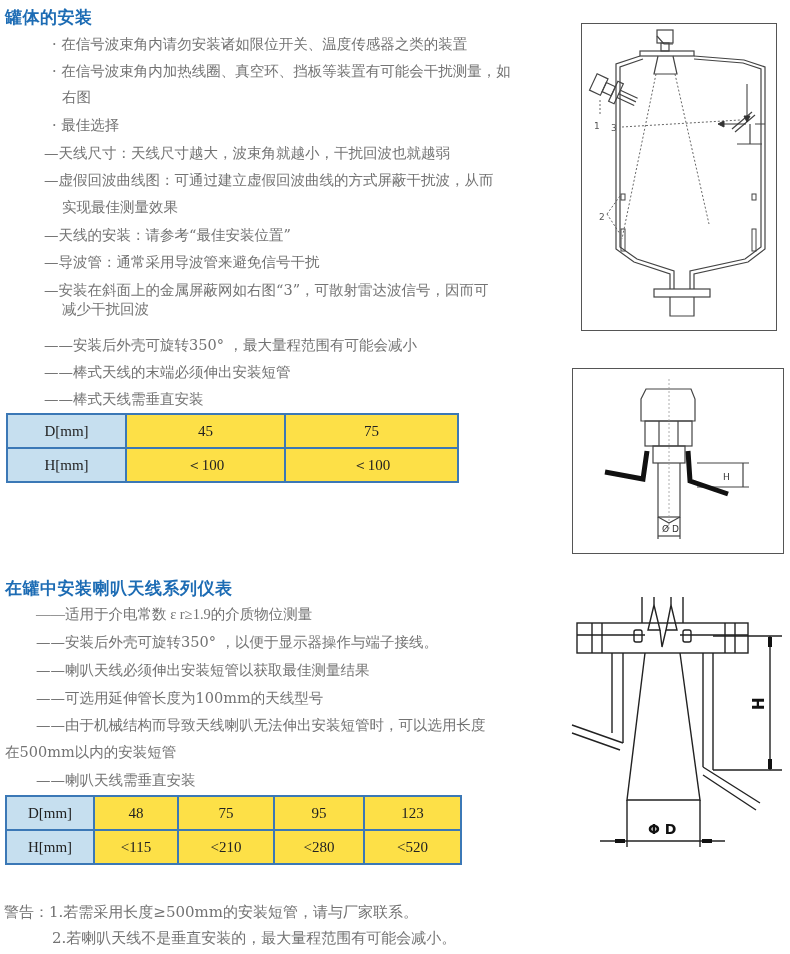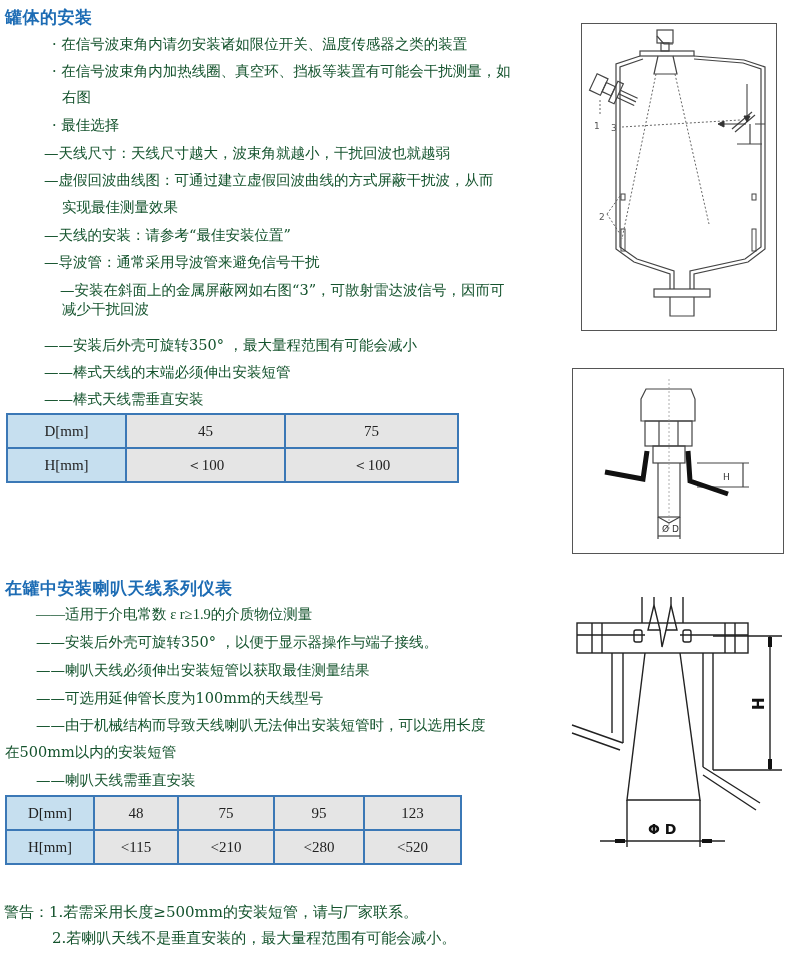--- a/index.html
+++ b/index.html
@@ -1,44 +1,44 @@
 <!DOCTYPE html>
 <html><head>
 <meta charset="utf-8">
 <style>
   html, body { margin:0; padding:0; background:#ffffff; }
   body { width:790px; height:954px; position:relative; overflow:hidden;
          font-family:"DejaVu Serif","Liberation Serif",serif; color:#222; }
   .abs { position:absolute; }
   .title { font-family:"DejaVu Sans","Liberation Sans",sans-serif; font-weight:bold;
            color:#1d6cb4; font-size:17px; letter-spacing:0.5px; white-space:nowrap; }
-  .line { font-size:14.5px; white-space:nowrap; line-height:18px; color:#14532d; }
+  .line { font-size:14.5px; white-space:nowrap; line-height:18px; color:#737373; }
   table.spec { position:absolute; border-collapse:collapse; table-layout:fixed;
                font-family:"Liberation Serif","DejaVu Serif",serif; font-size:15px; color:#222; }
   table.spec td { border:2px solid #3b78b6; text-align:center; padding:0; }
   table.spec td.hd { background:#c6dfef; }
-  table.spec td.cell { background:#e5e5e5; }
+  table.spec td.cell { background:#fde047; }
   .frame { position:absolute; border:1.5px solid #555; background:#fff; box-sizing:border-box; }
   svg text { font-family:"DejaVu Sans","Liberation Sans",sans-serif; }
 </style>
 </head>
 <body>
 
 <div class="abs title" style="left:5px;top:6px;">罐体的安装</div>
 
 <div class="abs line" style="left:52px;top:35px;">· 在信号波束角内请勿安装诸如限位开关、温度传感器之类的装置</div>
 <div class="abs line" style="left:52px;top:62px;">· 在信号波束角内加热线圈、真空环、挡板等装置有可能会干扰测量，如</div>
 <div class="abs line" style="left:62px;top:88px;text-align:center;">右图</div>
 <div class="abs line" style="left:52px;top:116px;">· 最佳选择</div>
 <div class="abs line" style="left:44px;top:144px;">—天线尺寸：天线尺寸越大，波束角就越小，干扰回波也就越弱</div>
 <div class="abs line" style="left:44px;top:171px;">—虚假回波曲线图：可通过建立虚假回波曲线的方式屏蔽干扰波，从而</div>
 <div class="abs line" style="left:62px;top:198px;">实现最佳测量效果</div>
 <div class="abs line" style="left:44px;top:226px;">—天线的安装：请参考“最佳安装位置”</div>
 <div class="abs line" style="left:44px;top:253px;">—导波管：通常采用导波管来避免信号干扰</div>
-<div class="abs line" style="left:60px;top:281px;">—安装在斜面上的金属屏蔽网如右图“3”，可散射雷达波信号，因而可</div>
+<div class="abs line" style="left:44px;top:281px;">—安装在斜面上的金属屏蔽网如右图“3”，可散射雷达波信号，因而可</div>
 <div class="abs line" style="left:62px;top:300px;">减少干扰回波</div>
 <div class="abs line" style="left:44px;top:336px;">——安装后外壳可旋转350° ，最大量程范围有可能会减小</div>
 <div class="abs line" style="left:44px;top:363px;">——棒式天线的末端必须伸出安装短管</div>
 <div class="abs line" style="left:44px;top:390px;">——棒式天线需垂直安装</div>
 
 <table class="spec" style="left:6px;top:413px;width:451px;">
   <colgroup>
       <col style="width:119px">
       <col style="width:159px">
       <col style="width:173px">

